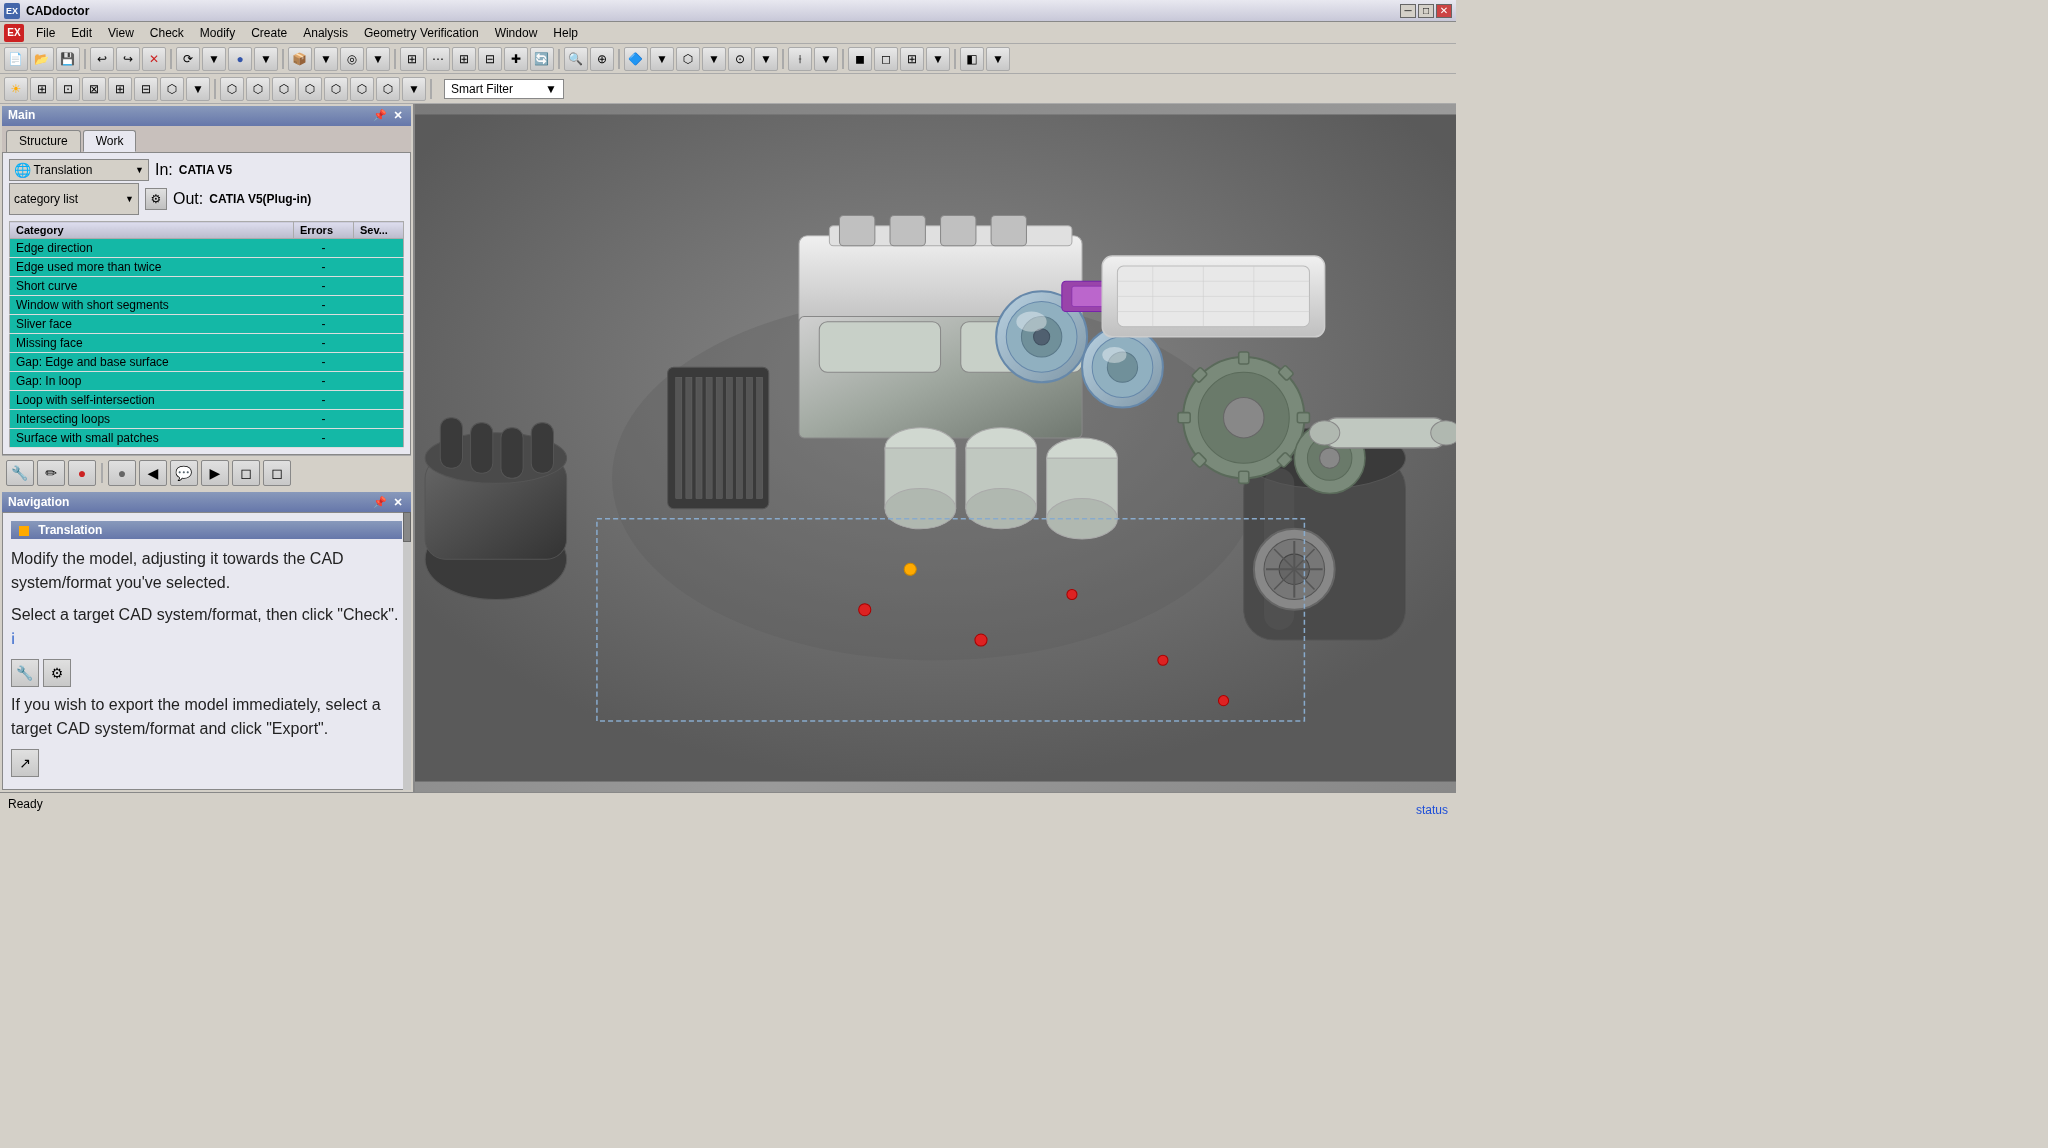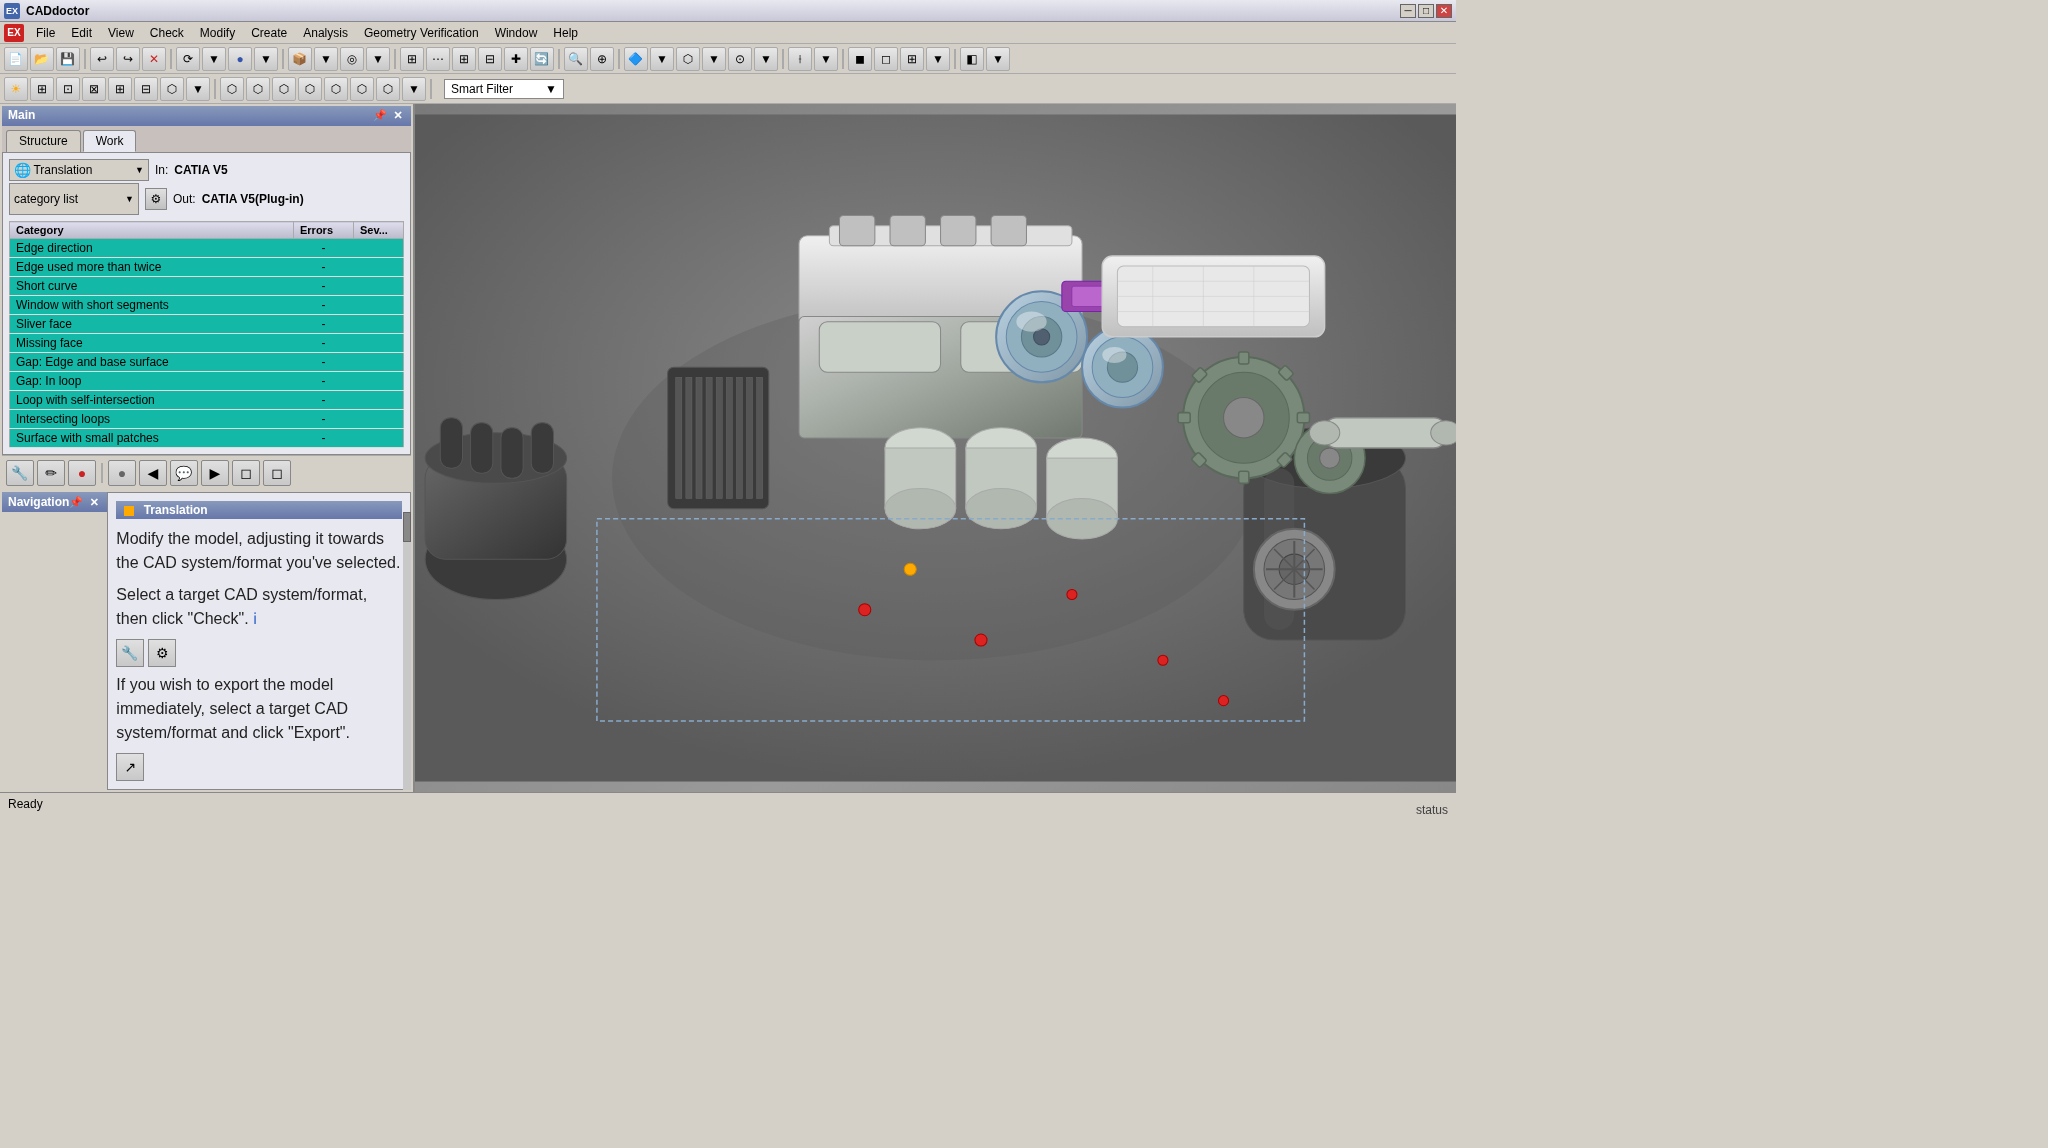--- a/index.html
+++ b/index.html
@@ -92,21 +92,21 @@
       display: flex; align-items: center; gap: 6px; margin-bottom: 4px;
     }
     .translation-dropdown {
       display: flex; align-items: center; gap: 2px;
       background: #d4d0c8; border: 1px solid #888;
       padding: 2px 4px; cursor: pointer; font-size: 12px;
       min-width: 140px;
     }
     .translation-dropdown .globe-icon { color: #4466aa; font-size: 14px; }
     .dd-arrow { margin-left: auto; font-size: 9px; }
-    .in-out-label { font-size: 12px; white-space: nowrap; }
+    .in-out-label { font-size: 16px; white-space: nowrap; }
     .io-value { font-size: 12px; font-weight: bold; }
     .category-dropdown {
       display: flex; align-items: center; gap: 2px;
       background: #d4d0c8; border: 1px solid #888;
       padding: 8px 4px; cursor: pointer; font-size: 12px;
       min-width: 130px;
     }
     .settings-btn {
       width: 22px; height: 22px; border: 1px solid #888;
       background: linear-gradient(to bottom, #e0e0e0, #c0c0c0);
@@ -424,21 +424,21 @@
         <div class="tb-sep"></div>
         <div class="action-btn" style="color:#666;">●</div>
         <div class="action-btn">◀</div>
         <div class="action-btn">💬</div>
         <div class="action-btn">▶</div>
         <div class="action-btn">◻</div>
         <div class="action-btn">◻</div>
       </div>
     </div>
 
-    <div id="nav-panel" style="margin: 2px; flex:1; display:flex; flex-direction:row; min-height:0; position:relative;">
+    <div id="nav-panel" style="margin: 2px; flex:1; display:flex; flex-direction:column; min-height:0; position:relative;">
       <div id="nav-header">
         <span>Navigation</span>
         <div class="ph-icons">
           <div class="ph-icon">📌</div>
           <div class="ph-icon">✕</div>
         </div>
       </div>
       <div id="nav-content" style="background:#e8e8f0; border:1px solid #888; flex:1; padding:8px; overflow-y:auto;">
         <div id="nav-section-title">
           <span style="display:inline-block; width:10px; height:10px; background:#ffaa00; margin-right:6px; vertical-align:middle;"></span>
@@ -658,14 +658,14 @@
         <ellipse cx="120" cy="15" rx="15" ry="12" fill="#b0b8b0" stroke="#888" stroke-width="1"></ellipse>
       </g>
 
     </svg>
   </div>
 
 </div>
 
 <div id="status-bar">
   <span>Ready</span>
-  <span style="color:#404040;margin-top:12px;">status</span>
+  <span style="color:#1d4ed8;margin-top:12px;">status</span>
 </div>
 
 </body></html>

